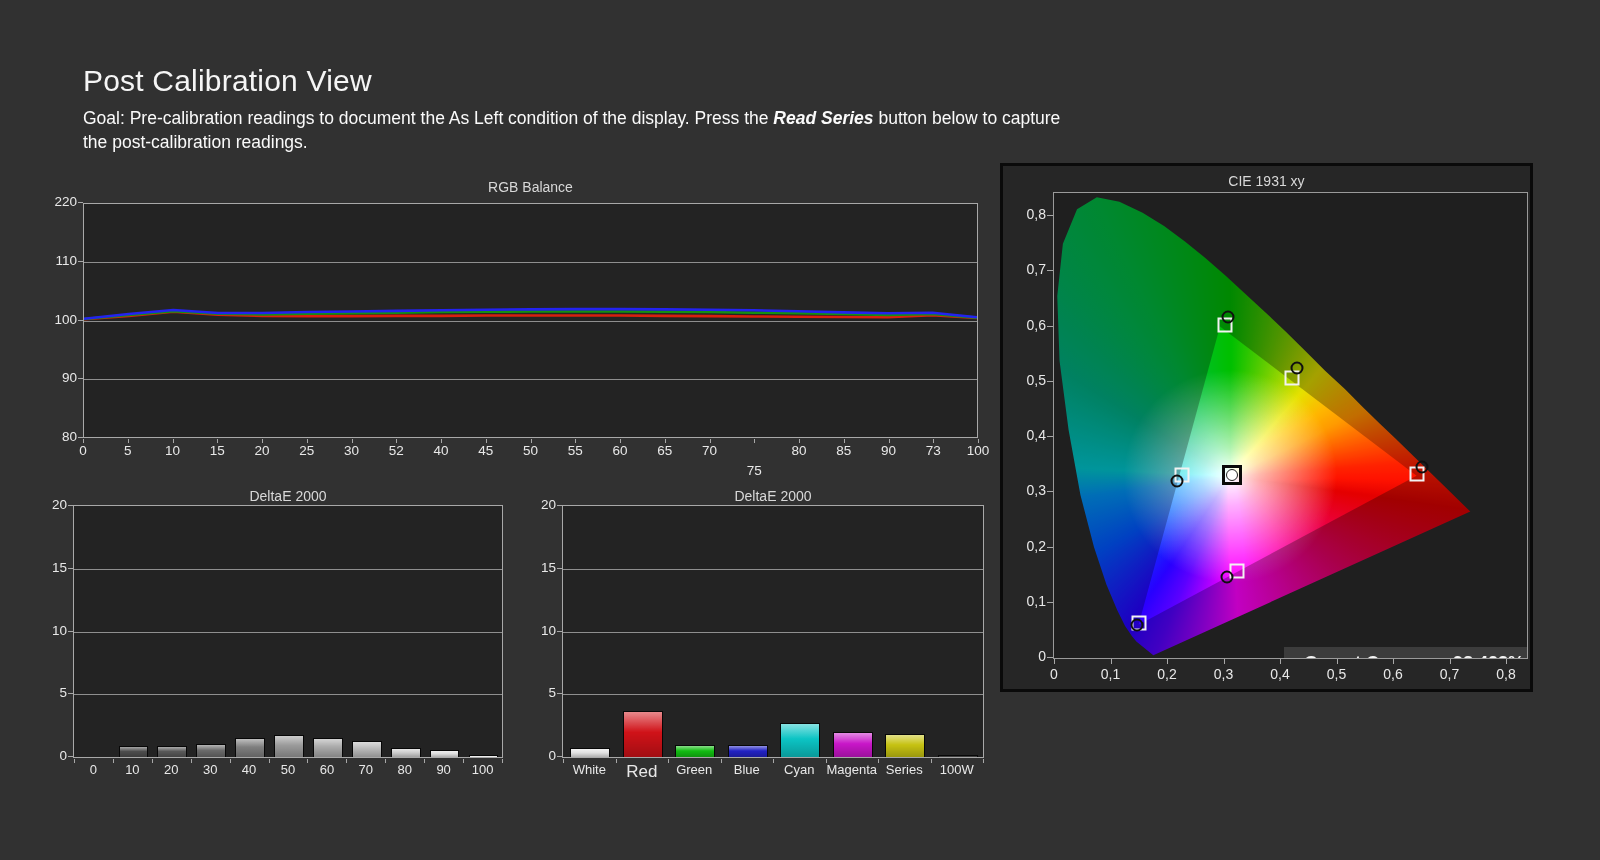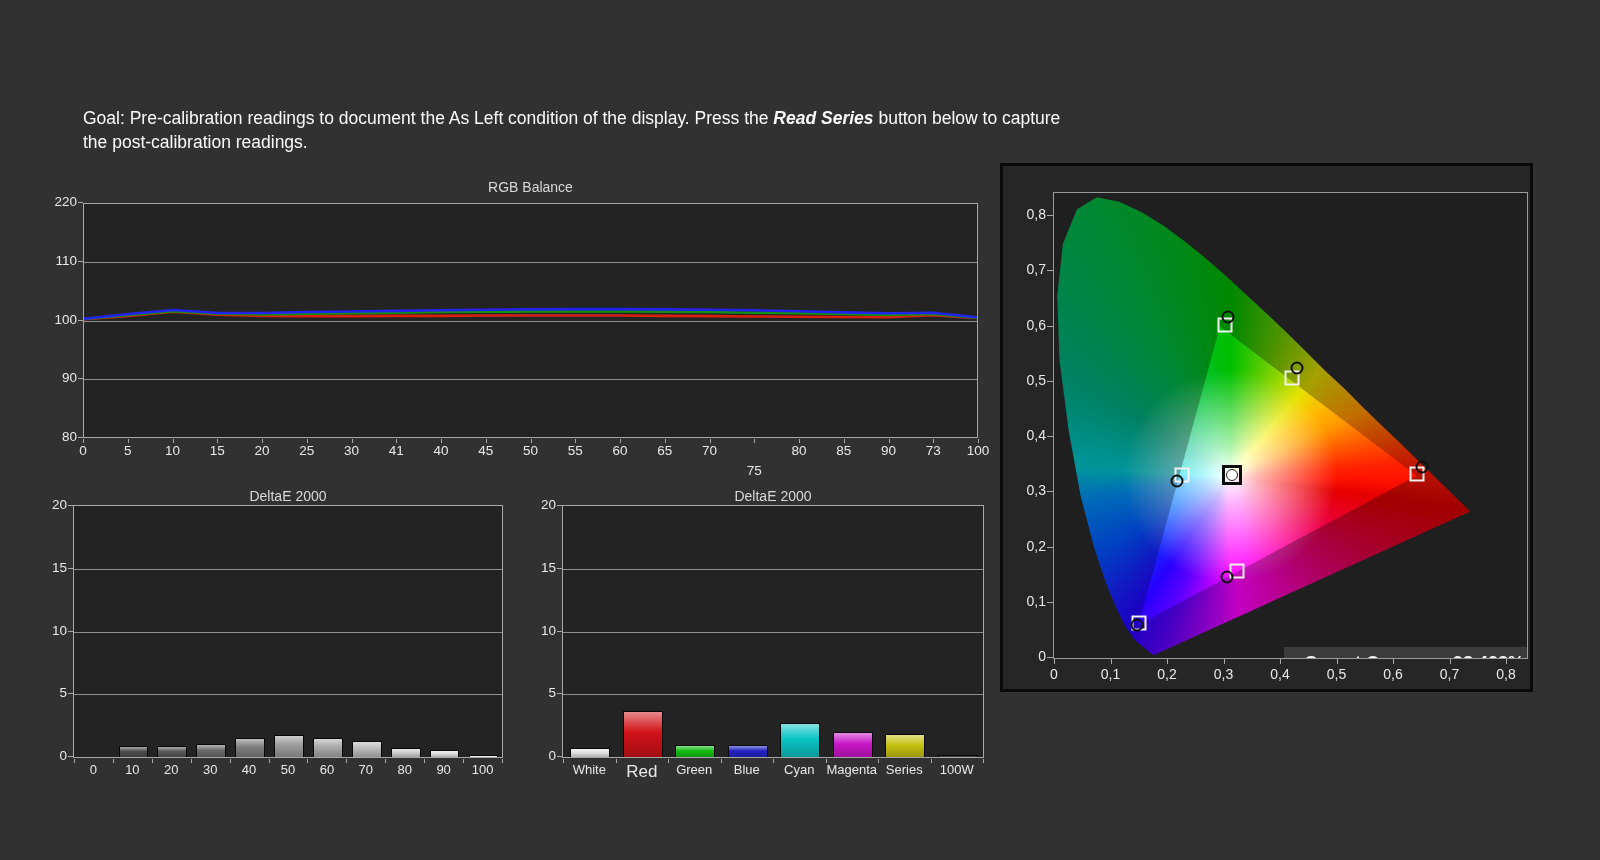--- a/index.html
+++ b/index.html
@@ -37,20 +37,21 @@
   .gamut-label{position:absolute;left:230px;top:454px;width:260px;height:33px;background:rgba(66,66,66,.85);
                font-size:18px;font-weight:600;color:#f5f5f5;text-align:center;line-height:33px;}
   .peak{position:absolute;left:1025px;top:750px;width:533px;text-align:center;font-size:27px;color:#f5f5f5;}
   svg{display:block;}
 </style>
 </head>
 <body>
 
 <div class="page">
 
+  <h1 class="page-title">Post Calibration View</h1>
 
   <p class="goal"><span>Goal: Pre-calibration readings to document the As Left condition of the display. Press the </span><em>Read Series</em><span> button below to capture the post-calibration readings.</span></p>
 
   <div class="chart-title" style="left:83px;top:179px;width:895px;">RGB Balance</div>
   <div class="plot" id="rgb-plot" style="left:83px;top:203px;width:895px;height:235px;">
       <div class="hgrid" style="top: 175.25px;"></div>
       <div class="hgrid" style="top: 116.5px;"></div>
       <div class="hgrid" style="top: 57.75px;"></div>
       <svg viewBox="0 0 895 235" preserveAspectRatio="none" width="100%" height="100%">
         <polyline points="0.0,116.3 44.8,112.8 89.5,108.7 134.3,111.6 179.0,112.8 223.8,113.1 268.5,113.1 313.3,112.8 358.0,112.8 402.8,112.5 447.5,112.5 492.3,112.5 537.0,112.5 581.8,112.8 626.5,113.1 671.3,113.4 716.0,113.7 760.8,114.0 805.5,114.3 850.3,112.2 895.0,114.9" fill="none" stroke="#d8200e" stroke-width="2.6" stroke-linejoin="round"></polyline>
@@ -85,20 +86,21 @@
       <div class="bar" style="left: 59.8px; width: 39.9px; height: 46.435px; background: linear-gradient(rgba(255, 255, 255, 0.5), rgba(255, 255, 255, 0) 45%, rgba(0, 0, 0, 0.22)), rgb(208, 18, 24);"></div>
       <div class="bar" style="left: 112.3px; width: 39.9px; height: 11.9225px; background: linear-gradient(rgba(255, 255, 255, 0.5), rgba(255, 255, 255, 0) 45%, rgba(0, 0, 0, 0.22)), rgb(18, 189, 18);"></div>
       <div class="bar" style="left: 164.8px; width: 39.9px; height: 11.9225px; background: linear-gradient(rgba(255, 255, 255, 0.5), rgba(255, 255, 255, 0) 45%, rgba(0, 0, 0, 0.22)), rgb(34, 34, 196);"></div>
       <div class="bar" style="left: 217.3px; width: 39.9px; height: 33.885px; background: linear-gradient(rgba(255, 255, 255, 0.5), rgba(255, 255, 255, 0) 45%, rgba(0, 0, 0, 0.22)), rgb(12, 196, 196);"></div>
       <div class="bar" style="left: 269.8px; width: 39.9px; height: 25.1px; background: linear-gradient(rgba(255, 255, 255, 0.5), rgba(255, 255, 255, 0) 45%, rgba(0, 0, 0, 0.22)), rgb(200, 22, 200);"></div>
       <div class="bar" style="left: 322.3px; width: 39.9px; height: 23.2175px; background: linear-gradient(rgba(255, 255, 255, 0.5), rgba(255, 255, 255, 0) 45%, rgba(0, 0, 0, 0.22)), rgb(198, 194, 18);"></div>
       <div class="bar" style="left: 374.8px; width: 39.9px; height: 2.51px; background: linear-gradient(rgba(255, 255, 255, 0.5), rgba(255, 255, 255, 0) 45%, rgba(0, 0, 0, 0.22)), rgb(63, 63, 63);"></div>
     </div>
 
   <div class="cie-panel">
+    <div class="chart-title" style="left:0;top:7px;width:527px;">CIE 1931 xy</div>
     <div class="cie-plot" id="cie-plot">
       <div class="cie-fill dim" id="cie-horseshoe" style="clip-path: polygon(21% 99.41%, 17.41% 96.44%, 16.46% 95.25%, 15.02% 93.11%, 13.35% 89.66%, 11.08% 84.2%, 8.45% 76.12%, 5.59% 64.95%, 3.08% 50.93%, 1.17% 36.08%, 0.69% 22.17%, 1.88% 10.89%, 4.87% 3.52%, 9.05% 0.91%, 13.83% 1.86%, 18.73% 4.23%, 23.27% 7.08%, 27.68% 10.41%, 31.99% 13.98%, 36.29% 17.78%, 40.47% 21.7%, 44.77% 25.74%, 49.07% 29.9%, 53.25% 34.06%, 57.31% 38.22%, 61.49% 42.14%, 65.31% 46.06%, 68.9% 49.62%, 72.24% 52.83%, 75.11% 55.68%, 79.77% 60.32%, 82.87% 63.4%, 86.1% 66.61%, 88.01% 68.51%);"></div>
       <div class="cie-fill bright" id="cie-triangle" style="clip-path: polygon(35.09% 28.71%, 76.66% 60.79%, 17.89% 92.87%);"></div>
       <div class="gamut-label">Gamut Coverage 98,423%</div>
     <div class="sq" style="left: 170.5px; top: 131.843px;"></div>
         <div class="ci" style="left: 173.89px; top: 123.555px;"></div>
         <div class="sq" style="left: 238.3px; top: 184.882px;"></div>
         <div class="ci" style="left: 242.82px; top: 174.938px;"></div>
         <div class="sq" style="left: 127.56px; top: 281.57px;"></div>
         <div class="ci" style="left: 123.04px; top: 288.2px;"></div>
@@ -167,21 +169,21 @@
     <div class="tick-label center" style="left: 151.5px; top: 443px; width: 42px;">10</div>
     <div class="tick-mark" style="left: 172.5px; top: 439px; width: 1px; height: 4px;"></div>
     <div class="tick-label center" style="left: 196.25px; top: 443px; width: 42px;">15</div>
     <div class="tick-mark" style="left: 217.25px; top: 439px; width: 1px; height: 4px;"></div>
     <div class="tick-label center" style="left: 241px; top: 443px; width: 42px;">20</div>
     <div class="tick-mark" style="left: 262px; top: 439px; width: 1px; height: 4px;"></div>
     <div class="tick-label center" style="left: 285.75px; top: 443px; width: 42px;">25</div>
     <div class="tick-mark" style="left: 306.75px; top: 439px; width: 1px; height: 4px;"></div>
     <div class="tick-label center" style="left: 330.5px; top: 443px; width: 42px;">30</div>
     <div class="tick-mark" style="left: 351.5px; top: 439px; width: 1px; height: 4px;"></div>
-    <div class="tick-label center" style="left: 375.25px; top: 443px; width: 42px;">41</div>
+    <div class="tick-label center" style="left: 375.25px; top: 443px; width: 42px;">52</div>
     <div class="tick-mark" style="left: 396.25px; top: 439px; width: 1px; height: 4px;"></div>
     <div class="tick-label center" style="left: 420px; top: 443px; width: 42px;">40</div>
     <div class="tick-mark" style="left: 441px; top: 439px; width: 1px; height: 4px;"></div>
     <div class="tick-label center" style="left: 464.75px; top: 443px; width: 42px;">45</div>
     <div class="tick-mark" style="left: 485.75px; top: 439px; width: 1px; height: 4px;"></div>
     <div class="tick-label center" style="left: 509.5px; top: 443px; width: 42px;">50</div>
     <div class="tick-mark" style="left: 530.5px; top: 439px; width: 1px; height: 4px;"></div>
     <div class="tick-label center" style="left: 554.25px; top: 443px; width: 42px;">55</div>
     <div class="tick-mark" style="left: 575.25px; top: 439px; width: 1px; height: 4px;"></div>
     <div class="tick-label center" style="left: 599px; top: 443px; width: 42px;">60</div>

